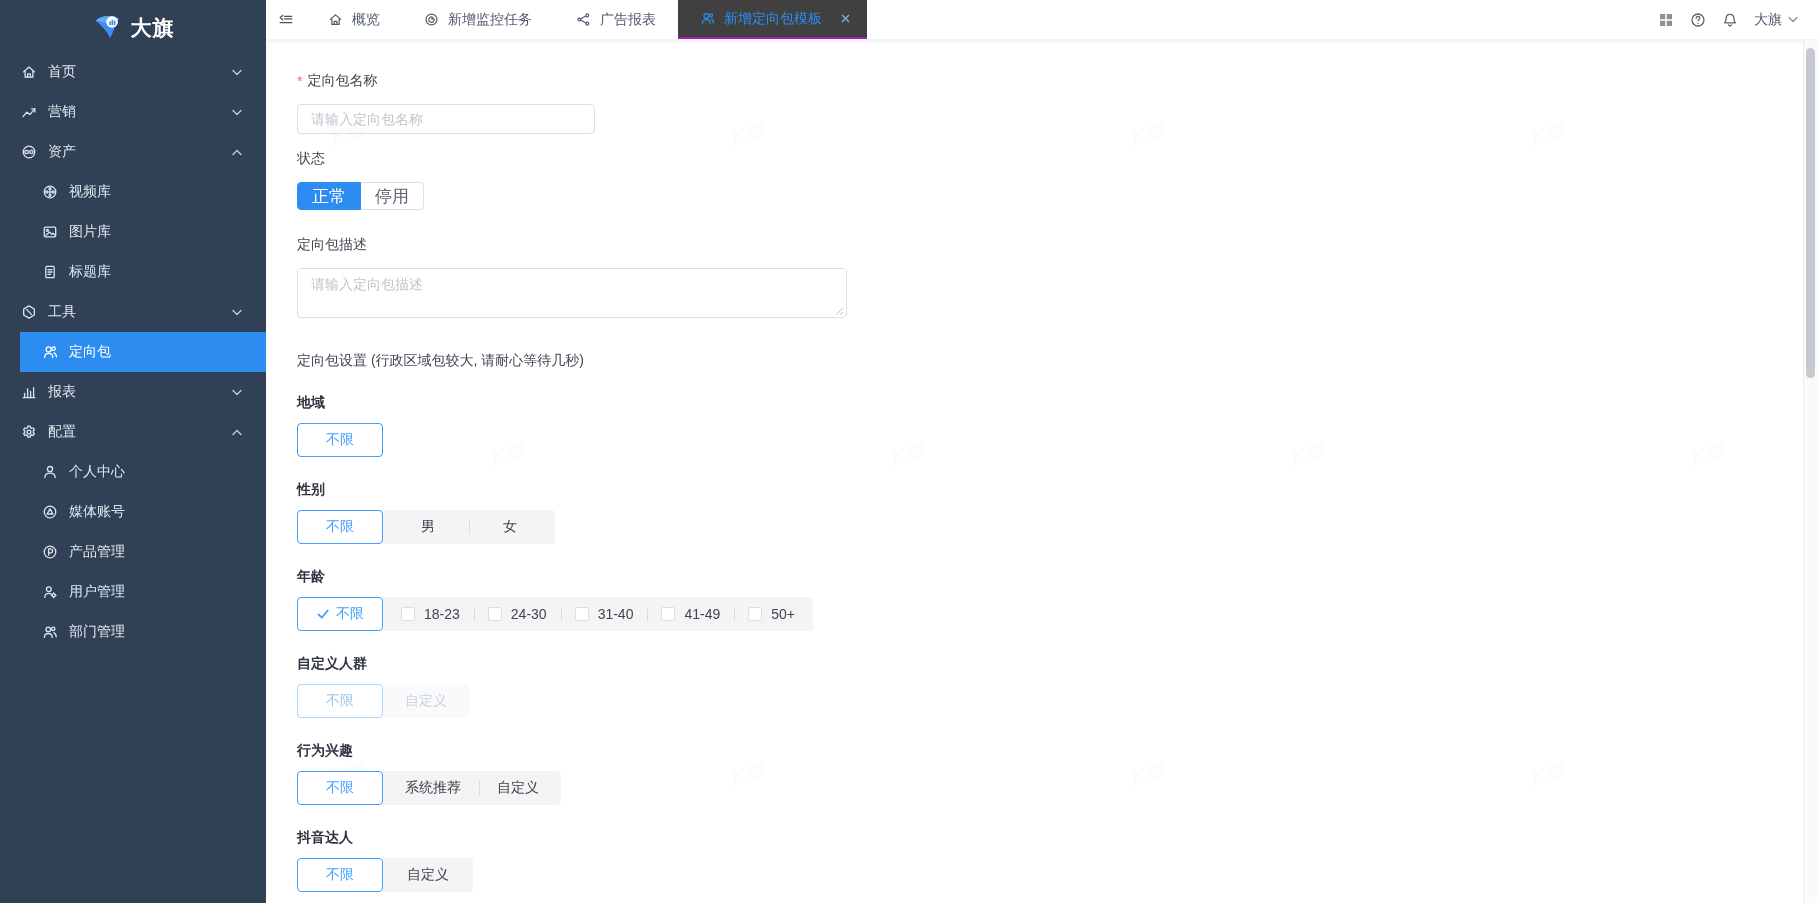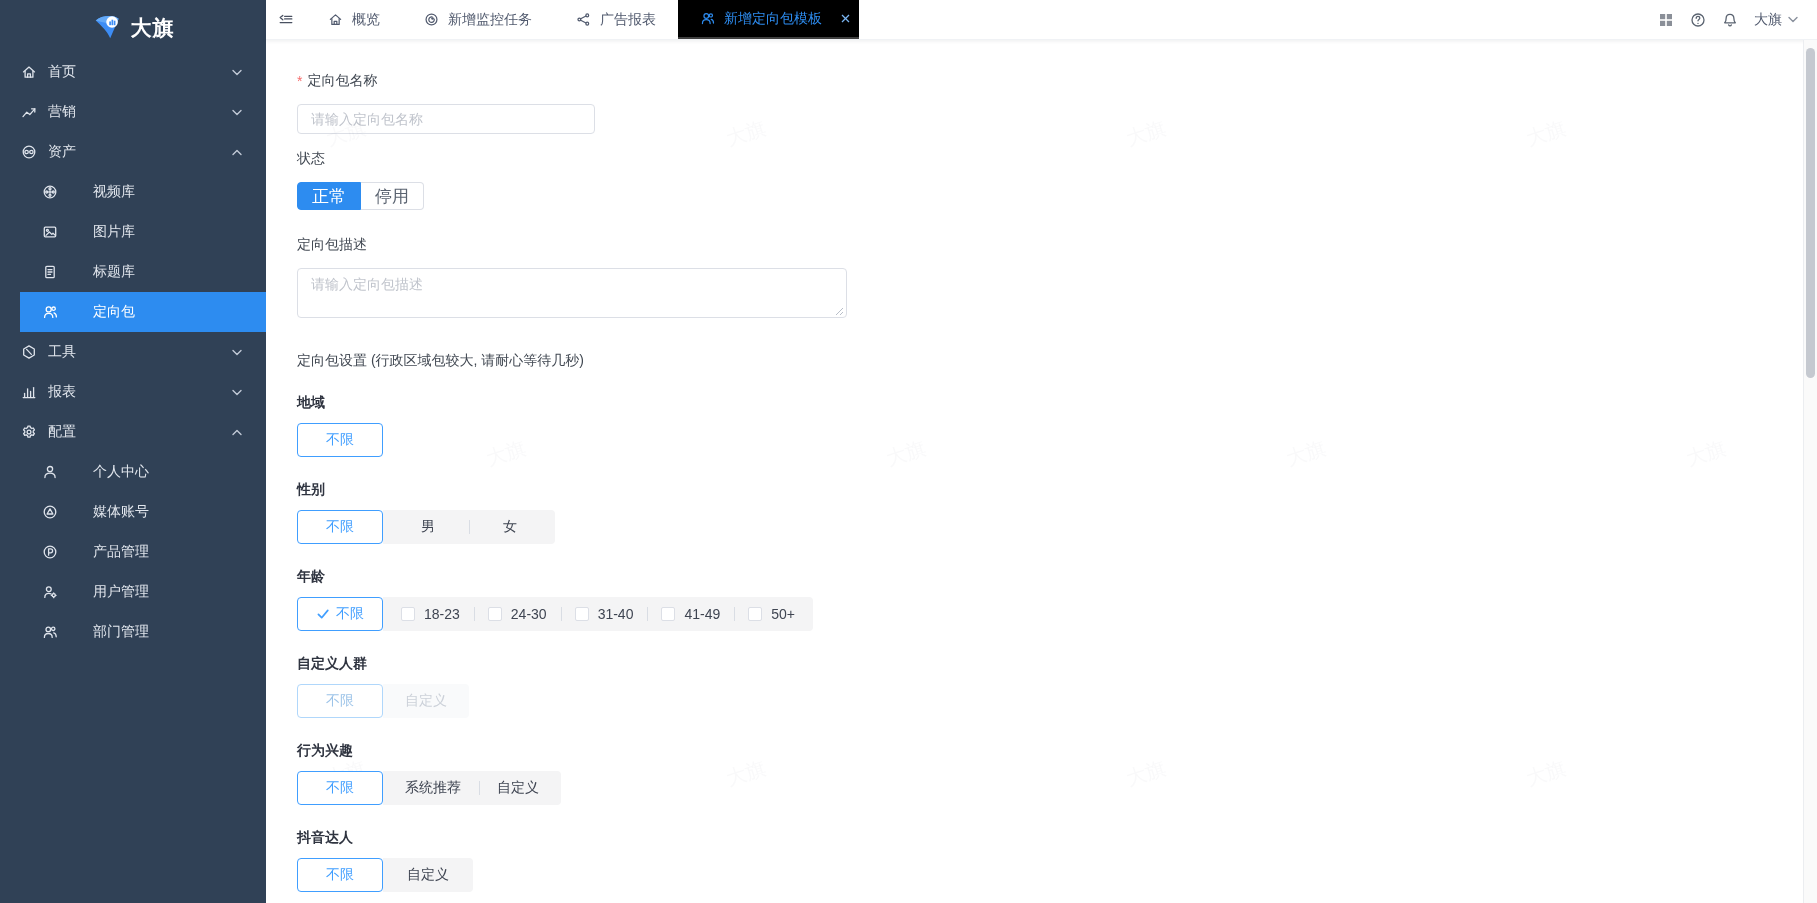--- a/index.html
+++ b/index.html
@@ -12,37 +12,37 @@
 
   
   .sidebar { width: 266px; flex: 0 0 266px; background: #304156; color: #dfe4ec; overflow: hidden; }
   .logo { height: 52px; display: flex; align-items: center; justify-content: center; gap: 9px; padding-top: 4px; }
   .logo-text { font-size: 21px; font-weight: bold; color: #fff; letter-spacing: 1px; }
   .menu { padding-top: 0; }
   .menu-item { height: 40px; display: flex; align-items: center; font-size: 14px; cursor: pointer; color: #e2e7ee; }
   .menu-item .ic { width: 16px; height: 16px; color: #dfe4ec; flex: 0 0 16px; }
   .menu-item .mi-label { margin-left: 11px; flex: 1; white-space: nowrap; }
   .menu-item.top { padding: 0 24px 0 21px; }
-  .menu-item.sub { padding-left: 42px; gap: 24px; }
+  .menu-item.sub { padding-left: 42px; }
   .menu-item.sub.active { margin-left: 20px; padding-left: 22px; background: #2d8cf0; color: #fff; }
   .menu-item.sub.active .ic { color: #fff; }
   .chev { width: 10px; height: 7px; color: #c2cad6; }
   .chev svg { fill: none; stroke: currentColor; stroke-width: 1.4; stroke-linecap: round; stroke-linejoin: round; }
 
   
   .main { flex: 1; display: flex; flex-direction: column; position: relative; background: #fff; min-width: 0; }
 
   
   .topbar { height: 40px; flex: 0 0 40px; display: flex; align-items: stretch; background: #fff;
             box-shadow: 0 1px 4px rgba(0,21,41,.08); border-bottom: 1px solid #f0f2f5; position: relative; z-index: 5; }
   .fold { width: 40px; display: flex; align-items: center; justify-content: center; color: #495060; cursor: pointer; }
   .tabs { display: flex; align-items: stretch; }
   .tab { display: flex; align-items: center; gap: 9px; padding: 0 22px; font-size: 14px; color: #515a6e; cursor: pointer; white-space: nowrap; }
   .tab .ic { width: 15px; height: 15px; }
-  .tab.active { background: #000000; color: #2d8cf0; border-bottom: 2px solid #404040; padding-right: 8px; }
+  .tab.active { background: #404040; color: #2d8cf0; border-bottom: 2px solid #a21caf; padding-right: 16px; }
   .tab .tab-close { width: 11px; height: 11px; margin-left: 9px; color: #7ab5f2; }
   .tab .tab-close svg { stroke: currentColor; stroke-width: 1.3; }
   .topbar-right { margin-left: auto; display: flex; align-items: center; gap: 16px; padding-right: 19px; color: #5a6370; }
   .topbar-right .ic { width: 16px; height: 16px; cursor: pointer; }
   .user-menu { display: flex; align-items: center; gap: 6px; font-size: 14px; color: #515a6e; cursor: pointer; }
   .user-menu .chev { color: #8a919d; }
 
   
   .scrollbar { position: absolute; right: 0; top: 40px; bottom: 0; width: 14px; background: #fafafa; border-left: 1px solid #ebedf0; z-index: 6; }
   .scroll-thumb { position: absolute; top: 8px; left: 2px; width: 9px; height: 330px; background: #c5c9d0; border-radius: 5px; }
@@ -178,44 +178,44 @@
           <span class="ic">
             <svg width="16" height="16" viewBox="0 0 16 16">
               <rect x="3.8" y="2.3" width="8.4" height="11.4" rx="1"></rect>
               <path d="M6 5.6h4"></path>
               <path d="M6 8h4"></path>
               <path d="M6 10.4h2.5"></path>
             </svg>
           </span>
           <span class="mi-label">标题库</span>
         </div>
+        <div class="menu-item top">
+          <span class="ic">
+            <svg width="16" height="16" viewBox="0 0 16 16">
+              <path d="M8 1.9 13.3 5v6L8 14.1 2.7 11V5Z"></path>
+              <path d="M5.6 5.4l4.8 5"></path>
+            </svg>
+          </span>
+          <span class="mi-label">工具</span>
+          <span class="chev">
+            <svg width="10" height="7" viewBox="0 0 10 7">
+              <path d="M1 1.5 5 5.5 9 1.5"></path>
+            </svg>
+          </span>
+        </div>
         <div class="menu-item sub active">
           <span class="ic">
             <svg width="16" height="16" viewBox="0 0 16 16">
               <circle cx="6.7" cy="5.4" r="2.5"></circle>
               <path d="M2.6 13.4c0-2.6 1.9-4.1 4.1-4.1s4.1 1.5 4.1 4.1"></path>
               <circle cx="11.6" cy="4.7" r="1.7"></circle>
               <path d="M12 8.9c1.5.5 2.4 1.9 2.4 4"></path>
             </svg>
           </span>
           <span class="mi-label">定向包</span>
-        </div>
-        <div class="menu-item top">
-          <span class="ic">
-            <svg width="16" height="16" viewBox="0 0 16 16">
-              <path d="M8 1.9 13.3 5v6L8 14.1 2.7 11V5Z"></path>
-              <path d="M5.6 5.4l4.8 5"></path>
-            </svg>
-          </span>
-          <span class="mi-label">工具</span>
-          <span class="chev">
-            <svg width="10" height="7" viewBox="0 0 10 7">
-              <path d="M1 1.5 5 5.5 9 1.5"></path>
-            </svg>
-          </span>
         </div>
         <div class="menu-item top">
           <span class="ic">
             <svg width="16" height="16" viewBox="0 0 16 16">
               <path d="M3.6 13V9.4"></path>
               <path d="M6.6 13V4.8"></path>
               <path d="M9.6 13V7.4"></path>
               <path d="M12.6 13V3.6"></path>
               <path d="M2.2 13.6h11.6"></path>
             </svg>

